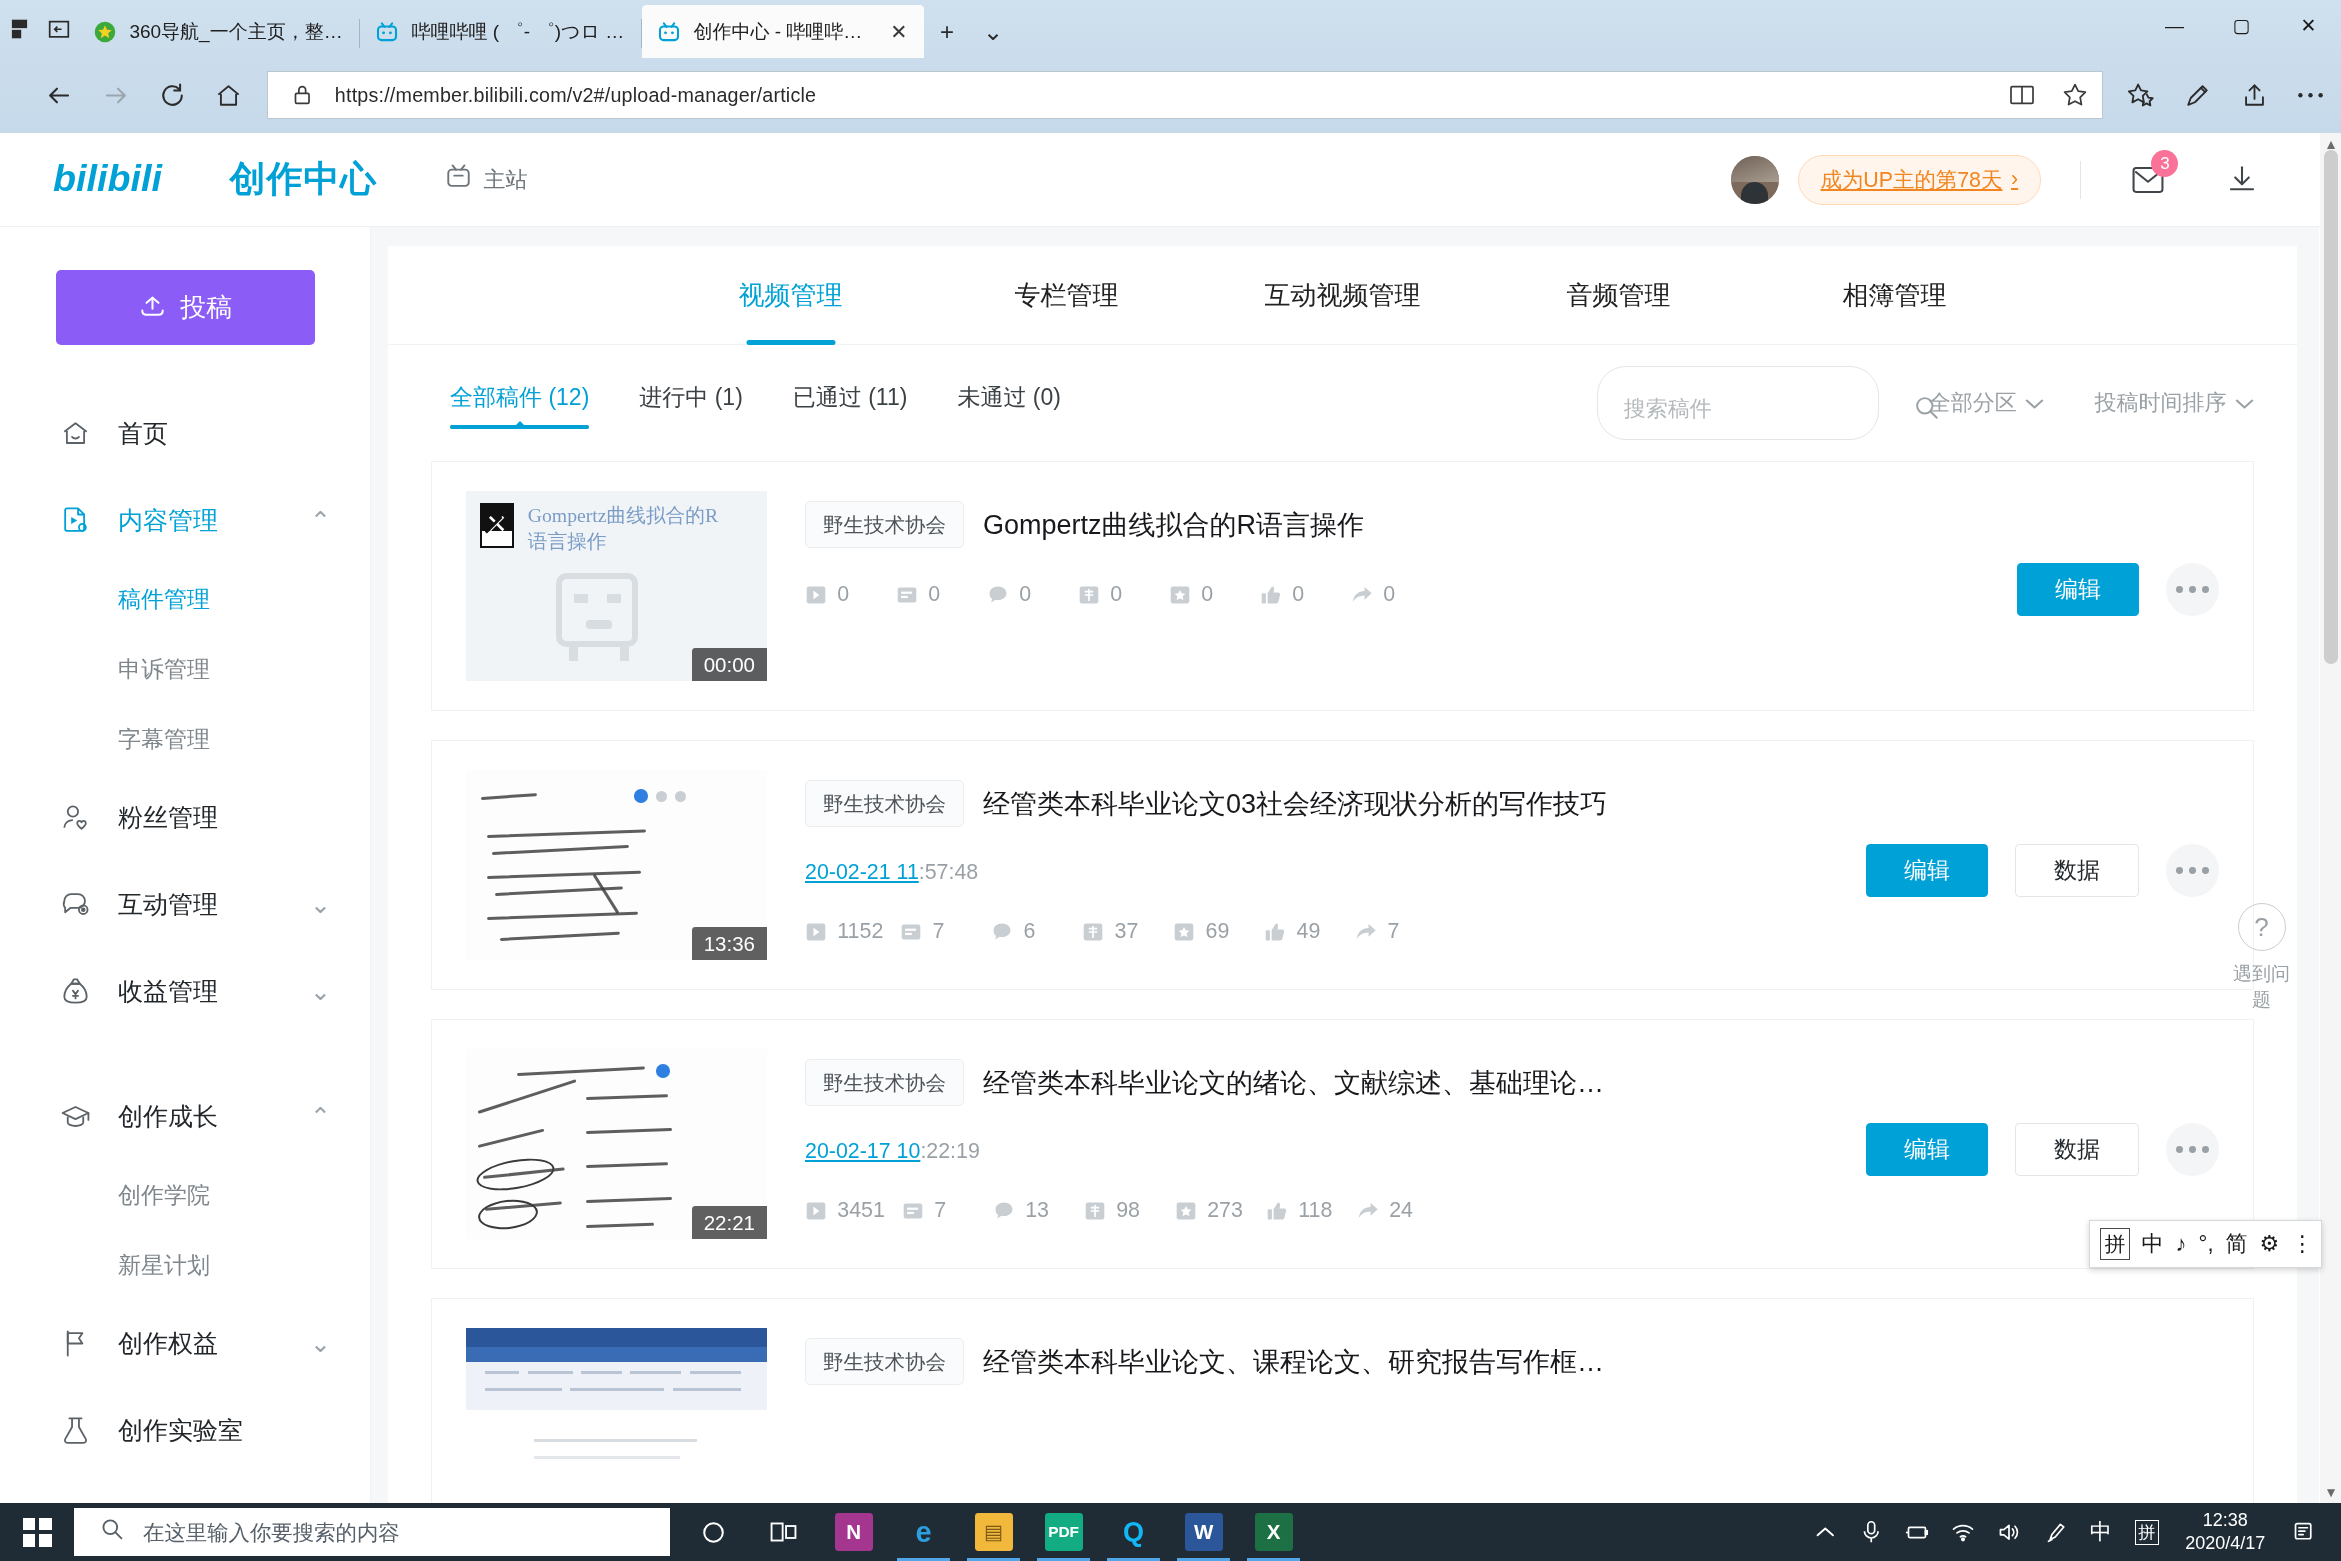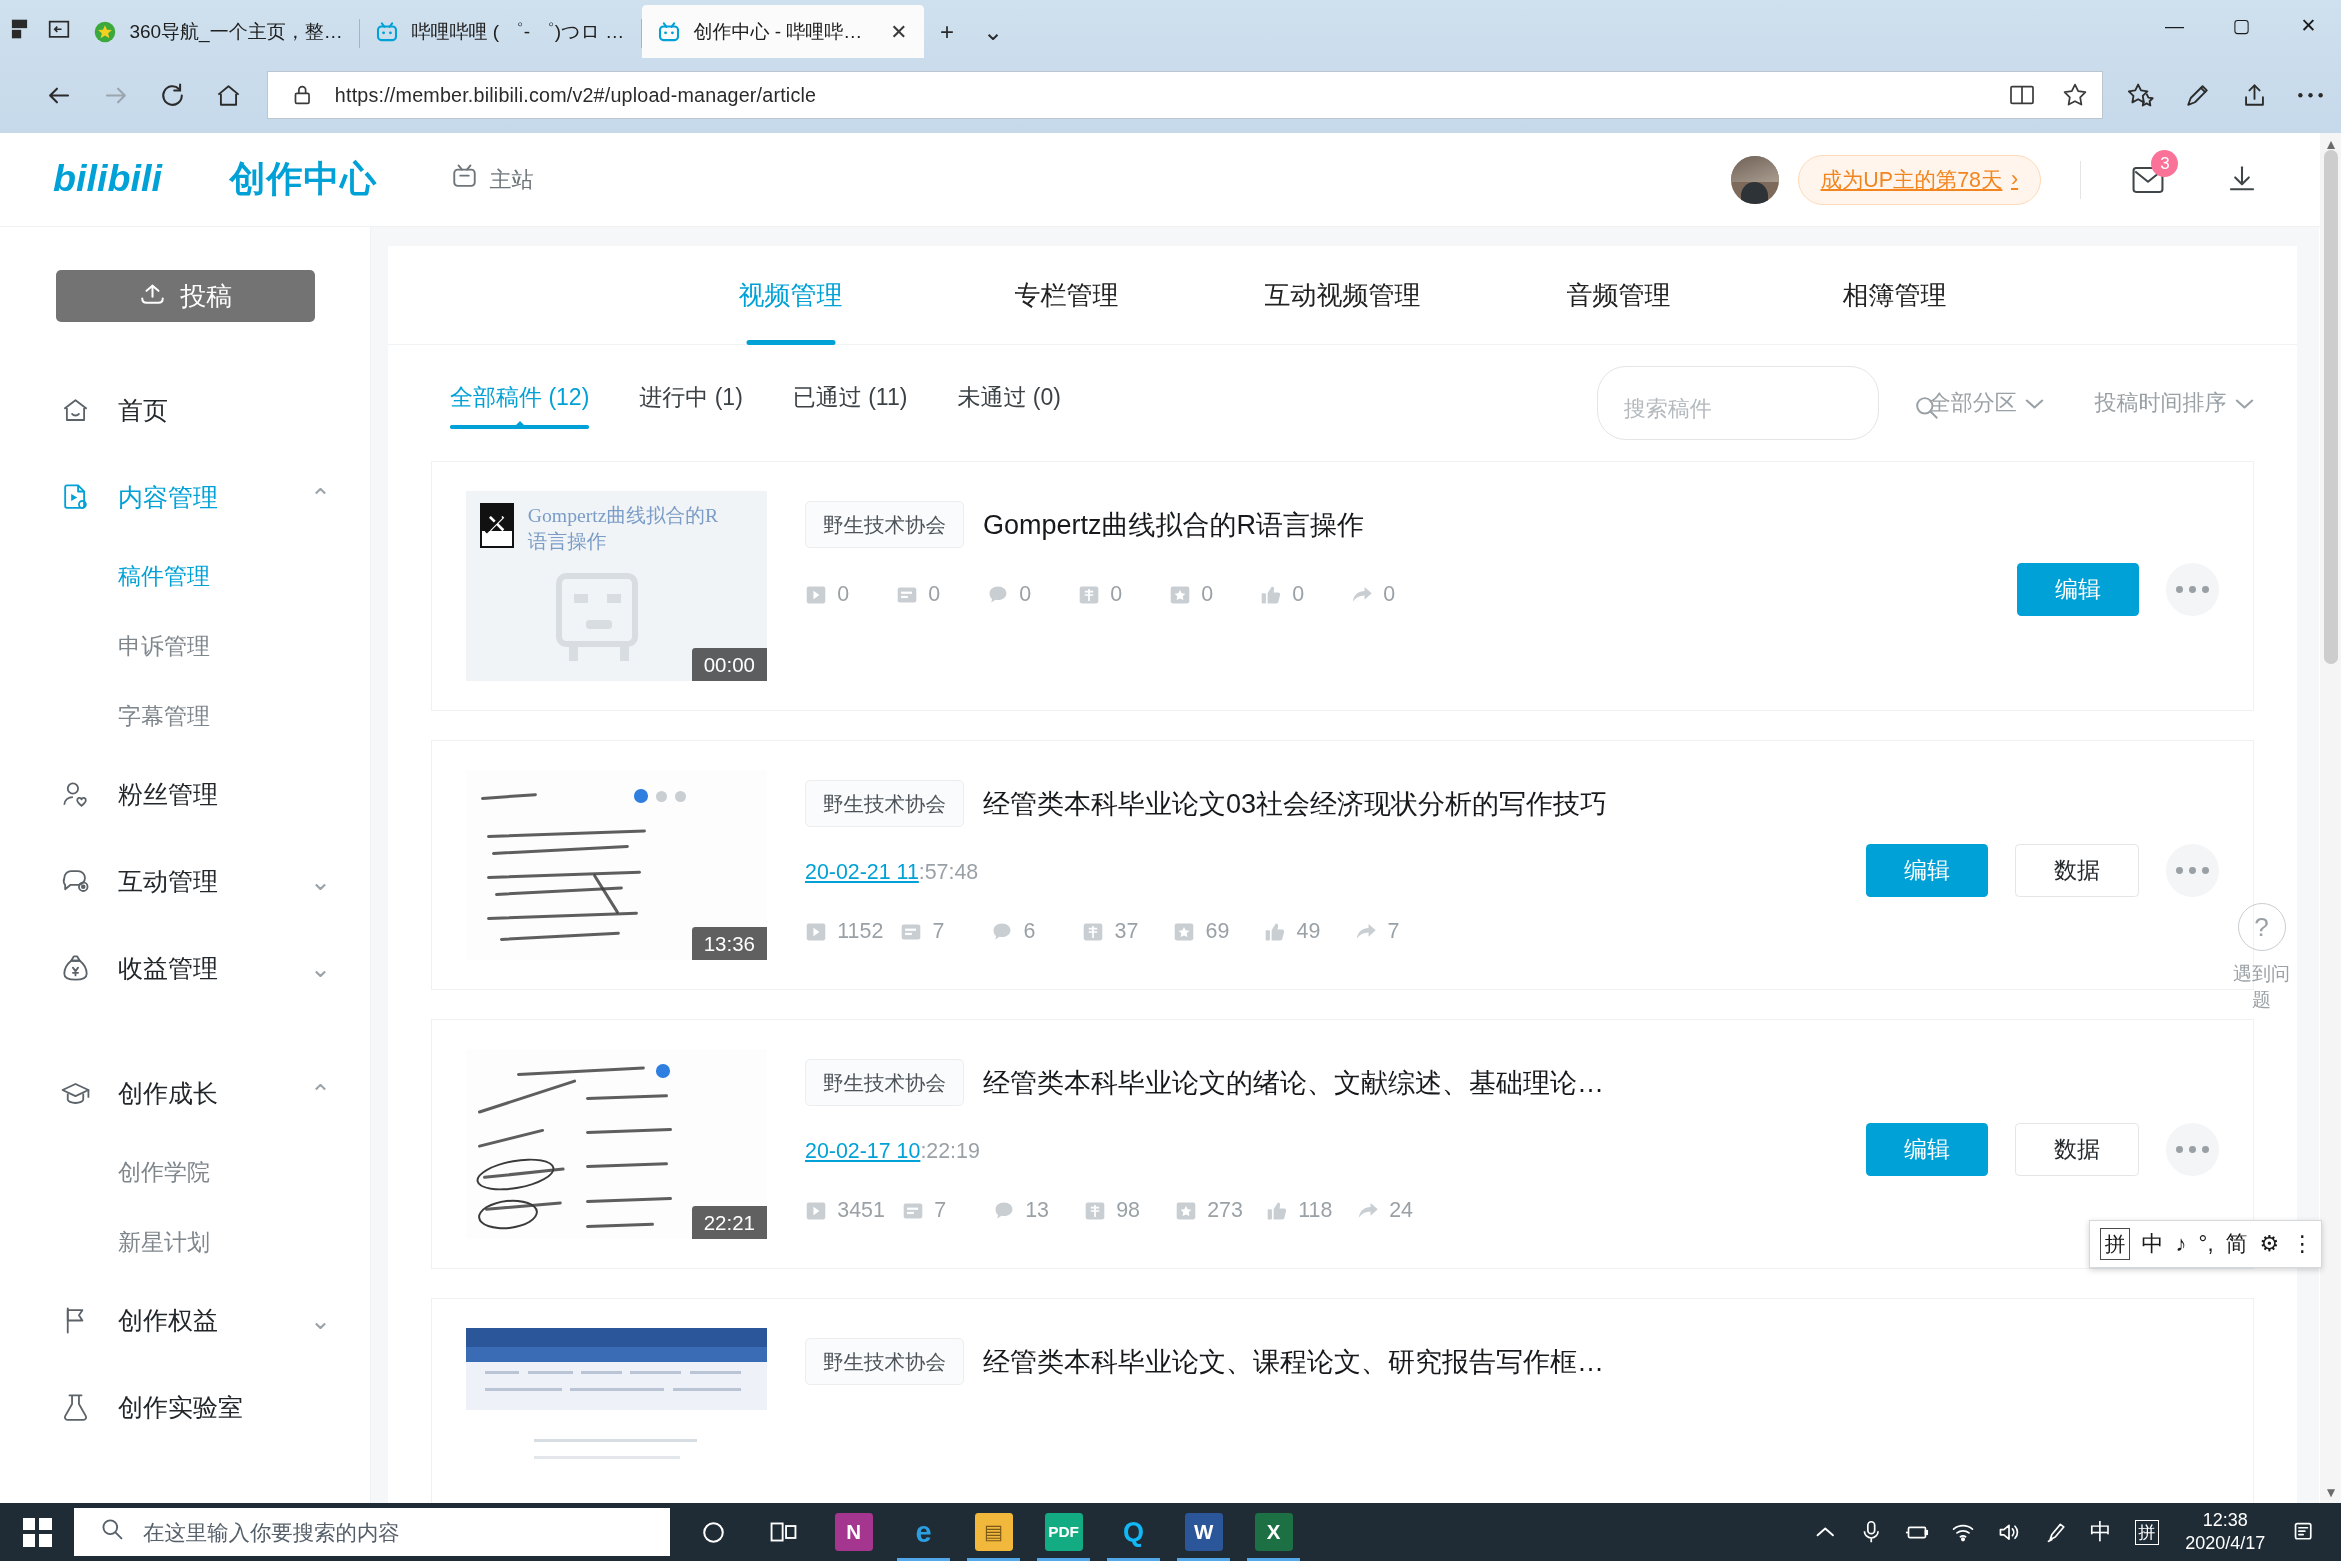--- a/index.html
+++ b/index.html
@@ -42,41 +42,41 @@
     flex: 1; height: 48px; background:#fff; border:0.9px solid #bcc6ce; display:flex; align-items:center;
     margin: 0 8.6px; padding: 0 6.8px 0 13.7px; gap: 12px;
   }
   .urltext { flex:1; font-size: 19.7px; color:#2a2a2a; letter-spacing: 0.2px; }
   .urlicon { width:41px; height:41px; display:flex; align-items:center; justify-content:center; color:#3a3a3a; }
 
   
   .viewport { position:absolute; top:133px; left:0; width:2342px; height:1370px; background:#fff; overflow:hidden; }
 
   
-  .site-header { position:absolute; top:0; left:0; width:2320px; height:94px; background:#fff; display:flex; align-items:center; border-bottom:0.9px solid #f0f1f2;gap:6px; }
+  .site-header { position:absolute; top:0; left:0; width:2320px; height:94px; background:#fff; display:flex; align-items:center; border-bottom:0.9px solid #f0f1f2; }
   .logo { margin-left: 53px; display:flex; align-items:center; gap:8.6px; }
   .logo-text { font-size: 36px; font-weight: bold; color:#00a1d6; letter-spacing: 0.9px; }
   .zhuzhan { margin-left: 67px; display:flex; align-items:center; gap:10.3px; font-size:22px; color:#6d757a; }
   .hdr-right { margin-left:auto; display:flex; align-items:center; gap:0; padding-right: 51px; }
   .avatar { width:48px; height:48px; border-radius:50%; overflow:hidden; background:#7d6a5b; position:relative; }
   .avatar::before { content:""; position:absolute; left:0; top:0; right:0; height:55%; background:linear-gradient(160deg,#6f6055,#a99d90); }
   .avatar::after { content:""; position:absolute; left:10.3px; bottom:0; width:27px; height:22px; border-radius:13.7px 13.7px 0 0; background:#2e3338; }
   .up-pill {
     margin-left: 19px; height:50px; border:0.9px solid #ffd9b8; background:#fff5ec; border-radius:25px;
     display:flex; align-items:center; gap:8.6px; padding: 0 22px; color:#f2851f; font-size:21.4px; white-space:nowrap;text-decoration:underline;
   }
   .hdr-div { width:0.9px; height:38px; background:#e3e5e7; margin: 0 39px; }
   .hdr-ico { width:55px; height:55px; display:flex; align-items:center; justify-content:center; color:#3f4549; position:relative; }
   .badge { position:absolute; top:-1.7px; right:-3.4px; min-width:27px; height:27px; border-radius:13.7px; background:#fb7299; color:#fff; font-size:17px; display:flex; align-items:center; justify-content:center; padding:0 6px; }
   .hdr-ico.dl { margin-left: 39px; }
 
   
   .sidebar { position:absolute; top:94px; left:0; width:371px; height:1276px; background:#fff; border-right:0.9px solid #f1f2f3; }
   .upload-btn {
-    margin: 43px auto 0; width: 259px; height: 52px; background:#737373; border-radius:5.1px;
+    margin: 43px auto 0; width: 259px; height: 75px; background:#8b5cf6; border-radius:5.1px;
     display:flex; align-items:center; justify-content:center; gap:13.7px; color:#fff; font-size:26px;
   }
   .nav { margin-top: 45px; }
   .nav-item { height: 87px; display:flex; align-items:center; padding-left: 56px; padding-right: 39px; font-size: 25px; color:#22272b; position:relative; }
   .nav-item .nico { width: 38px; height:38px; display:flex; align-items:center; justify-content:center; margin-right: 24px; color:#5b6268; }
   .nav-item.active { color:#00a1d6; }
   .nav-item.active .nico { color:#00a1d6; }
   .nav-item .chev { margin-left:auto; color:#9aa3a9; }
   .nav-sub { height: 70px; display:flex; align-items:center; padding-left: 118px; font-size:23px; color:#7f878d; }
   .nav-sub.active { color:#00a1d6; }

